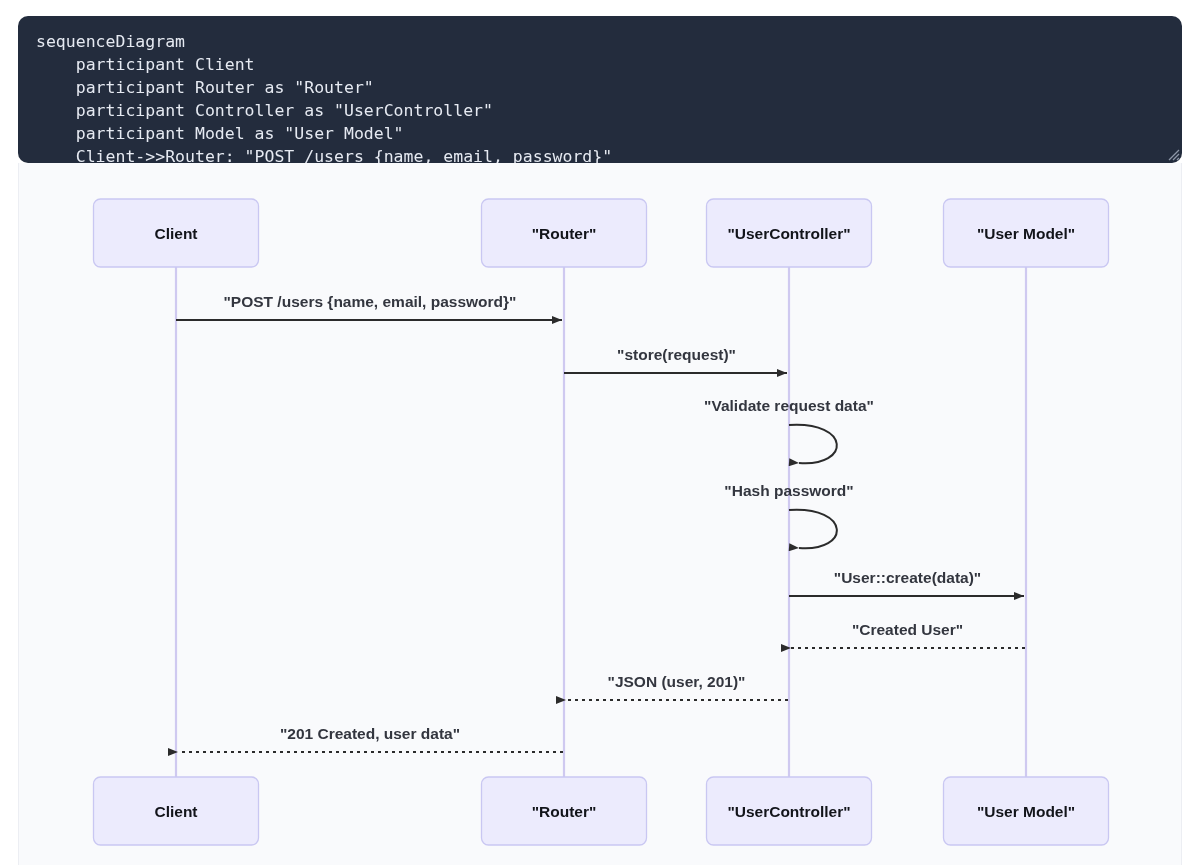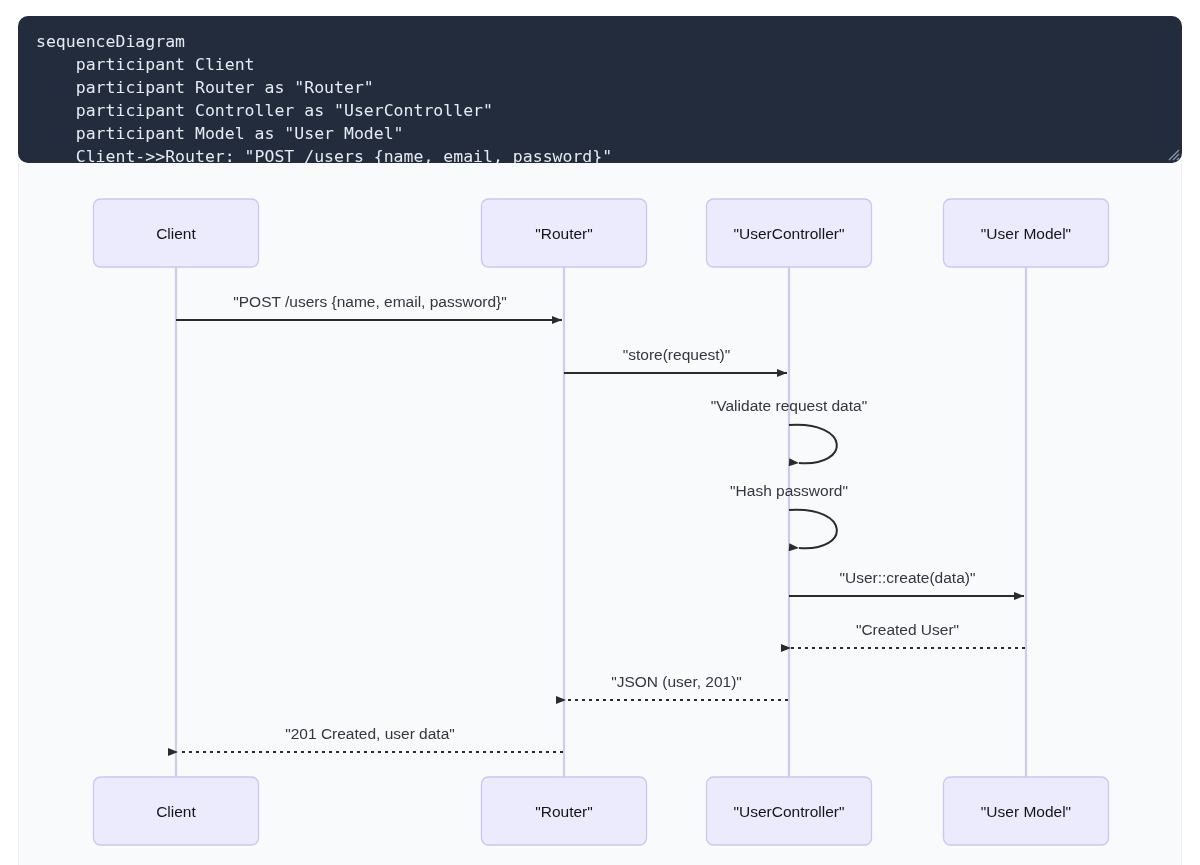--- a/index.html
+++ b/index.html
@@ -62,20 +62,21 @@
   .diagram-panel {
     position: absolute;
     left: 18px;
     top: 163px;
     width: 1164px;
     height: 702px;
     background: #f9fafc;
     border-left: 1px solid #eceef3;
     border-right: 1px solid #eceef3;
     overflow: hidden;
+    font-weight: bold;
   }
   .diagram-svg { display: block; }
 
   .plabel {
     font-family: "Liberation Sans", sans-serif;
     font-size: 15.5px;
     fill: #12141a;
   }
   .mlabel {
     font-family: "Liberation Sans", sans-serif;

